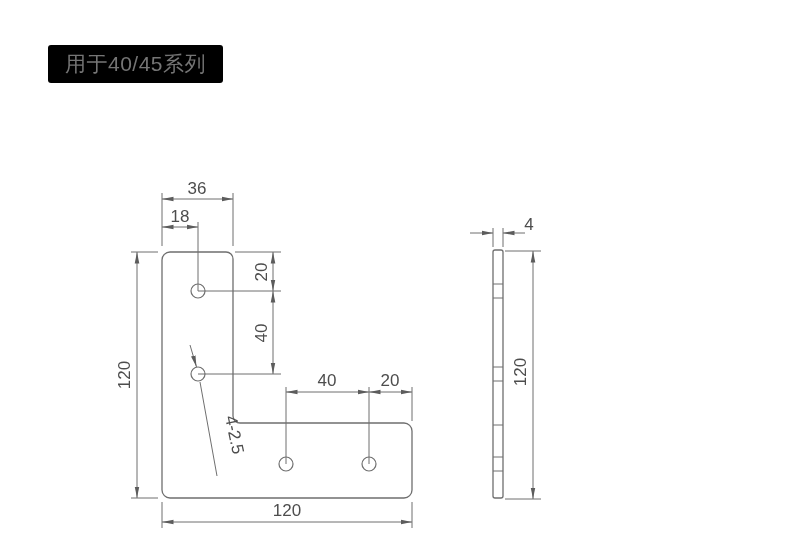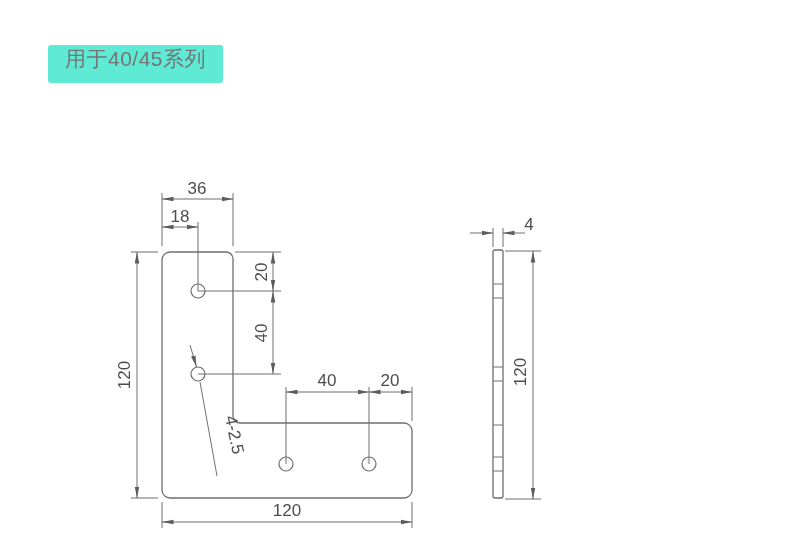--- a/index.html
+++ b/index.html
@@ -2,22 +2,22 @@
 <html><head>
 <meta charset="utf-8">
 <style>
   html,body{margin:0;padding:0;}
   body{
     width:804px;height:557px;position:relative;background:#ffffff;
     font-family:"Liberation Sans", sans-serif;overflow:hidden;
   }
   .series-label{
     position:absolute;left:48px;top:45px;width:175px;height:38px;
-    background:#5eead4;border-radius:3px;
-    display:flex;justify-content:center;
+    background:#000000;border-radius:3px;
+    display:flex;align-items:center;justify-content:center;
     font-size:21px;color:#757575;letter-spacing:0.5px;
   }
   svg{position:absolute;left:0;top:0;}
   .ln{stroke:#6f6f6f;stroke-width:1;fill:none;}
   .plate{stroke:#6f6f6f;stroke-width:1.3;fill:#ffffff;}
   .hole{stroke:#6f6f6f;stroke-width:1.2;fill:#ffffff;}
   .dtx{font-family:"Liberation Sans",sans-serif;font-size:17px;fill:#4d4d4d;}
 </style>
 </head>
 <body>

